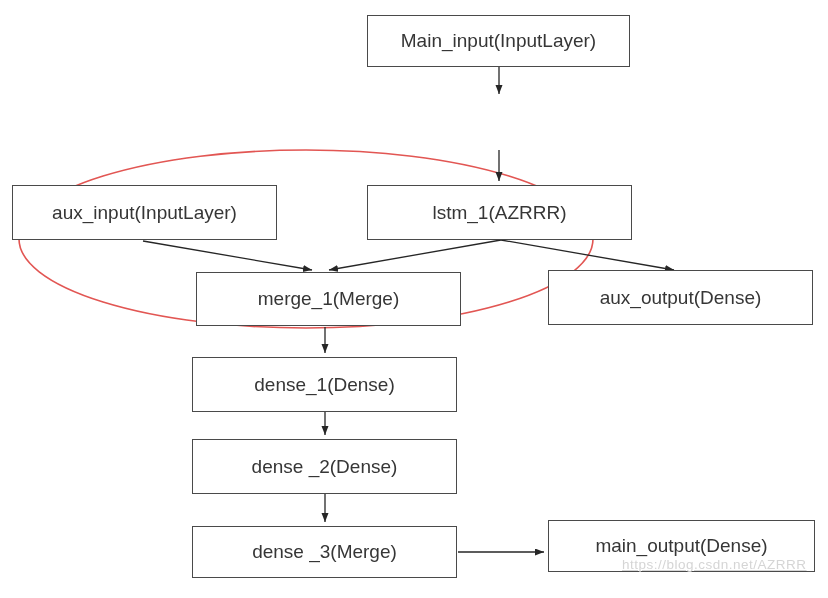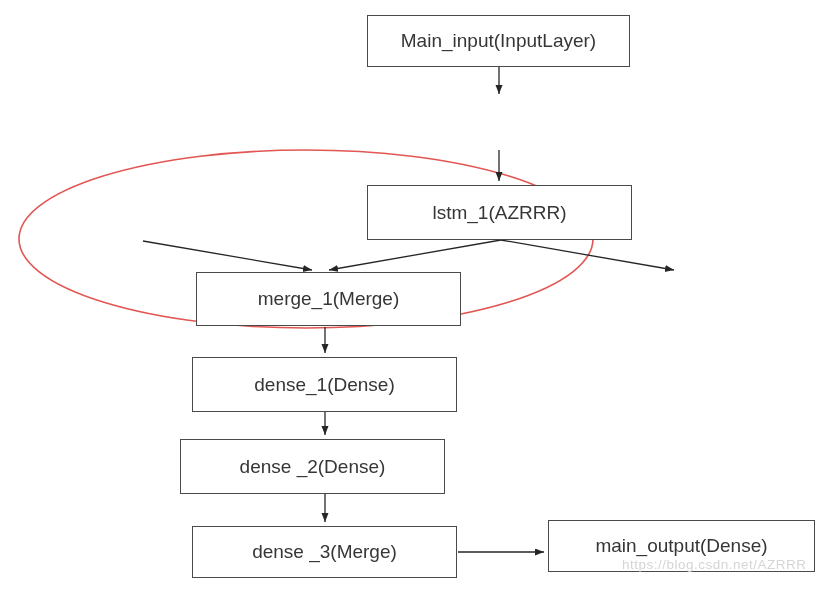--- a/index.html
+++ b/index.html
@@ -18,21 +18,21 @@
     display:flex; align-items:center; justify-content:center;
     font-size:19px; color:var(--text); white-space:pre;
   }
   #edge-layer{position:absolute; left:0; top:0; pointer-events:none;}
   #edge-layer line{stroke:var(--arrow); stroke-width:1.3;}
   #edge-layer .highlight{fill:none; stroke:var(--highlight-ellipse); stroke-width:1.6;}
   #arrowhead path{fill:var(--arrow);}
   .watermark{
     position:absolute; left:622px; top:557px; width:200px;
     font-size:13.5px; color:var(--watermark); letter-spacing:0.5px;
-    pointer-events:none; white-space:nowrap;
+    pointer-events:none; white-space:nowrap;text-decoration:underline;
   }
 </style>
 </head>
 <body>
 
 <div id="canvas">
 
   <svg id="edge-layer" width="828" height="598" viewBox="0 0 828 598">
     <defs>
       <marker id="arrowhead" markerWidth="10" markerHeight="8" refX="9" refY="3.5" orient="auto" markerUnits="userSpaceOnUse">
@@ -47,29 +47,31 @@
       <line x1="501" y1="240" x2="674" y2="270" marker-end="url(#arrowhead)"></line>
       <line x1="325" y1="327" x2="325" y2="353" marker-end="url(#arrowhead)"></line>
       <line x1="325" y1="412" x2="325" y2="435" marker-end="url(#arrowhead)"></line>
       <line x1="325" y1="494" x2="325" y2="522" marker-end="url(#arrowhead)"></line>
       <line x1="458" y1="552" x2="544" y2="552" marker-end="url(#arrowhead)"></line>
     </svg>
 
   <div class="node" style="left:367px;top:15px;width:263px;height:52px">Main_input(InputLayer)</div>
 
 
+  <div class="node" style="left:12px;top:185px;width:265px;height:55px">aux_input(InputLayer)</div>
 
   <div class="node" style="left:367px;top:185px;width:265px;height:55px">lstm_1(AZRRR)</div>
 
   <div class="node" style="left:196px;top:272px;width:265px;height:54px">merge_1(Merge)</div>
 
+  <div class="node" style="left:548px;top:270px;width:265px;height:55px">aux_output(Dense)</div>
 
   <div class="node" style="left:192px;top:357px;width:265px;height:55px">dense_1(Dense)</div>
 
-  <div class="node" style="left:180px;top:439px;width:265px;height:55px">dense _2(Dense)</div>
+  <div class="node" style="left:192px;top:439px;width:265px;height:55px">dense _2(Dense)</div>
 
   <div class="node" style="left:192px;top:526px;width:265px;height:52px">dense _3(Merge)</div>
 
   <div class="node" style="left:548px;top:520px;width:267px;height:52px">main_output(Dense)</div>
 
   <div class="watermark">https://blog.csdn.net/AZRRR</div>
 
 </div>
 
 </body></html>

